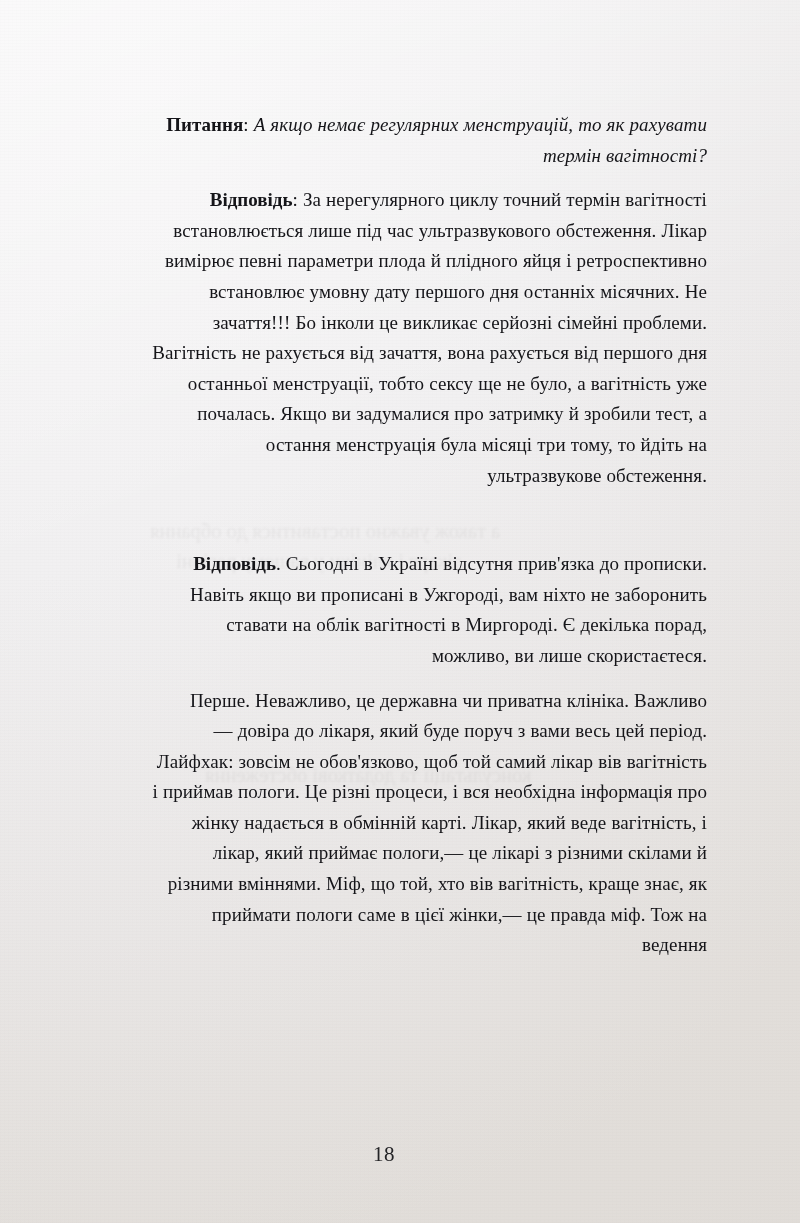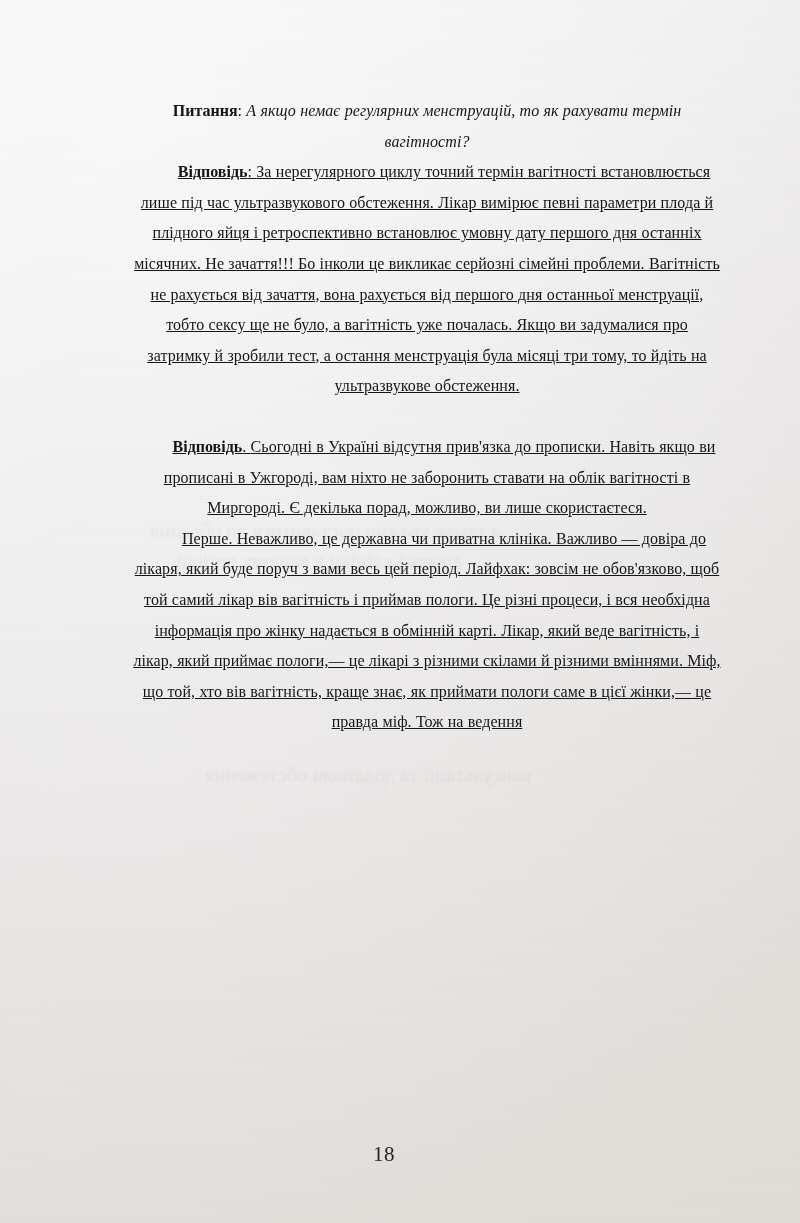--- a/index.html
+++ b/index.html
@@ -49,31 +49,31 @@
   
   #textblock {
     position: absolute;
     left: 133px;
     top: 96px;
     width: 588px;
     z-index: 3;
   }
 
   .para {
-    margin: 0;
-    font-size: 16px;
+    margin: 14px;
+    font-size: 19px;
     line-height: 30.6px;
     color: #1b1b1f;
-    text-align: center;
+    text-align: right;
     letter-spacing: .005em;
     word-spacing: .01em;
     -webkit-font-smoothing: antialiased;
   }
 
-  .para.indent { text-indent: 34px; text-decoration: underline; }
+  .para.indent { text-indent: 34px; }
 
   .qa-gap { height: 30px; }
 
   .lead {
     font-weight: bold;
     font-style: normal;
     letter-spacing: 0;
   }
   .q-body {
     font-style: italic;

